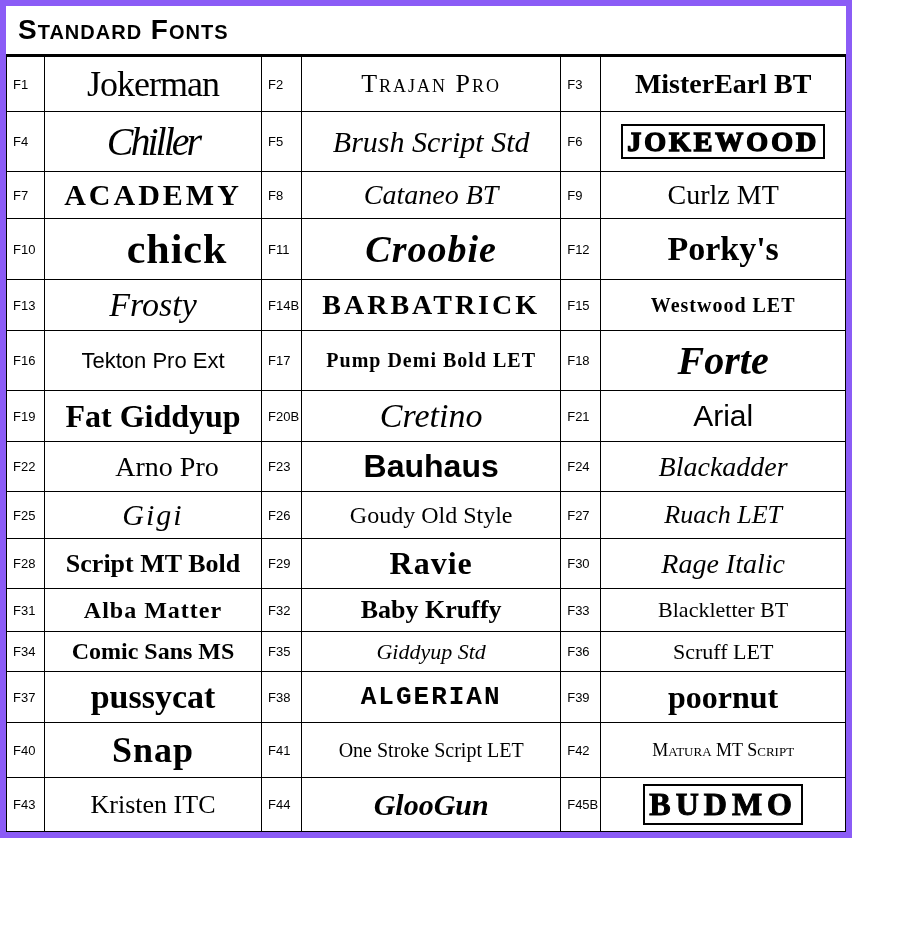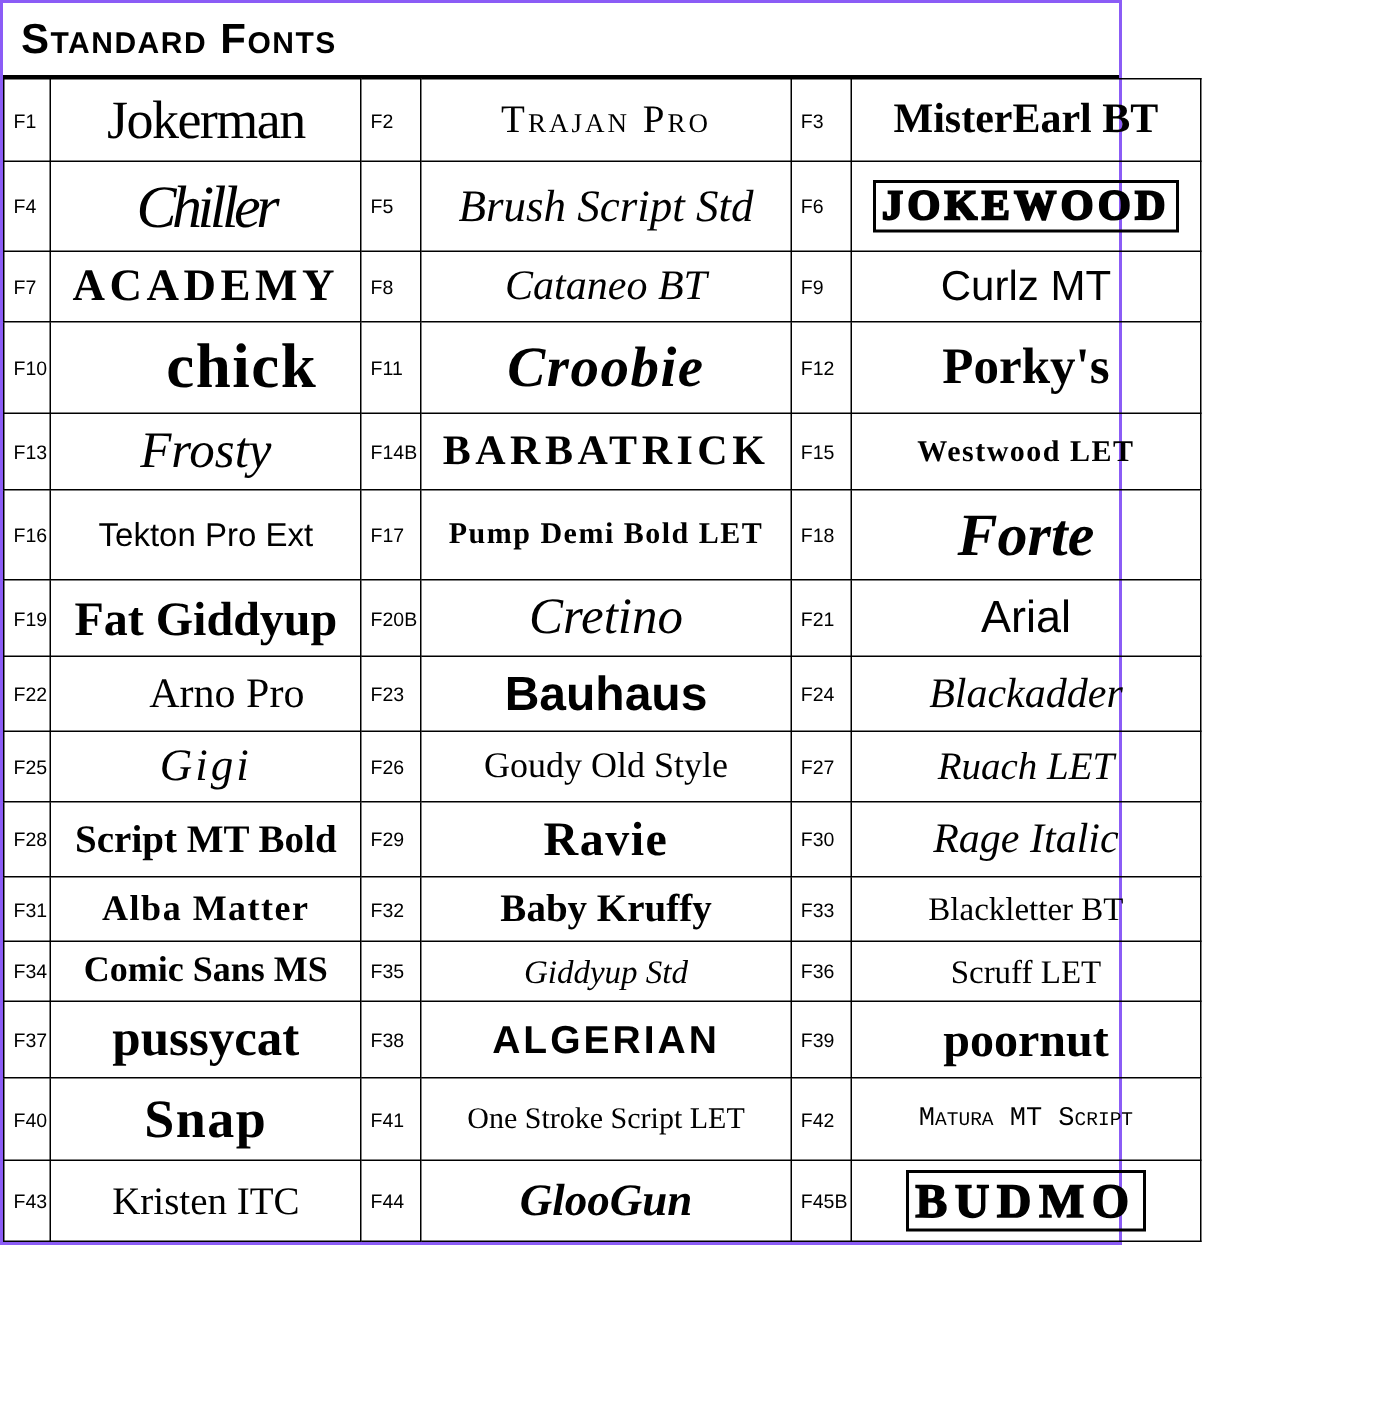--- a/index.html
+++ b/index.html
@@ -2,22 +2,22 @@
 <html><head>
   <meta charset="utf-8">
   <style>
     * { box-sizing: border-box; margin: 0; padding: 0; }
     body {
       background: #fff;
       font-family: Arial, sans-serif;
       width: 920px;
     }
     .page {
-      border: 2px solid #8b5cf6;
-      width: 748px;
+      border: 6px solid #8b5cf6;
+      width: 852px;
     }
     .page-title {
       background: #fff;
       padding: 8px 12px;
       font-size: 28px;
       font-weight: bold;
       font-variant: small-caps;
       letter-spacing: 1px;
       border-bottom: 2px solid #000;
     }
@@ -86,21 +86,21 @@
       <td class="code">F7</td>
       <td class="font-display">
         <span style="font-family: 'Palatino Linotype', serif; font-size: 30px; font-weight: bold; letter-spacing: 3px; text-transform: uppercase;">ACADEMY</span>
       </td>
       <td class="code">F8</td>
       <td class="font-display">
         <span style="font-family: 'Palatino Linotype', serif; font-size: 28px; font-style: italic;">Cataneo BT</span>
       </td>
       <td class="code">F9</td>
       <td class="font-display">
-        <span style="font-family: Liberation Sans, sans-serif; font-size: 28px;">Curlz MT</span>
+        <span style="font-family: Liberation Serif, serif; font-size: 28px;">Curlz MT</span>
       </td>
     </tr>
 
     <tr>
       <td class="code">F10</td>
       <td class="font-display">
         <span style="font-family: Impact, fantasy; font-size: 42px; font-weight: bold; letter-spacing: 1px; margin-left: 48px;">chick</span>
       </td>
       <td class="code">F11</td>
       <td class="font-display">
@@ -232,40 +232,40 @@
       </td>
     </tr>
 
     <tr>
       <td class="code">F37</td>
       <td class="font-display">
         <span style="font-family: Impact, fantasy; font-size: 34px; font-weight: bold; text-transform: lowercase;">pussycat</span>
       </td>
       <td class="code">F38</td>
       <td class="font-display">
-        <span style="font-family: Liberation Sans, sans-serif; font-size: 26px; font-weight: bold; letter-spacing: 2px; text-transform: uppercase; font-variant: small-caps;">ALGERIAN</span>
+        <span style="font-family: Liberation Mono, monospace; font-size: 26px; font-weight: bold; letter-spacing: 2px; text-transform: uppercase; font-variant: small-caps;">ALGERIAN</span>
       </td>
       <td class="code">F39</td>
       <td class="font-display">
         <span style="font-family: Impact, fantasy; font-size: 32px; font-weight: bold;">poornut</span>
       </td>
     </tr>
 
     <tr>
       <td class="code">F40</td>
       <td class="font-display">
         <span style="font-family: Impact, fantasy; font-size: 36px; letter-spacing: 1px; font-weight: bold;">Snap</span>
       </td>
       <td class="code">F41</td>
       <td class="font-display">
         <span style="font-family: 'Brush Script MT', cursive; font-size: 20px;">One Stroke Script LET</span>
       </td>
       <td class="code">F42</td>
       <td class="font-display">
-        <span style="font-family: Liberation Mono, monospace; font-size: 18px; font-variant: small-caps;">Matura MT Script</span>
+        <span style="font-family: Liberation Serif, serif; font-size: 18px; font-variant: small-caps;">Matura MT Script</span>
       </td>
     </tr>
 
     <tr>
       <td class="code">F43</td>
       <td class="font-display">
         <span style="font-family: 'Comic Sans MS', cursive; font-size: 26px;">Kristen ITC</span>
       </td>
       <td class="code">F44</td>
       <td class="font-display">

